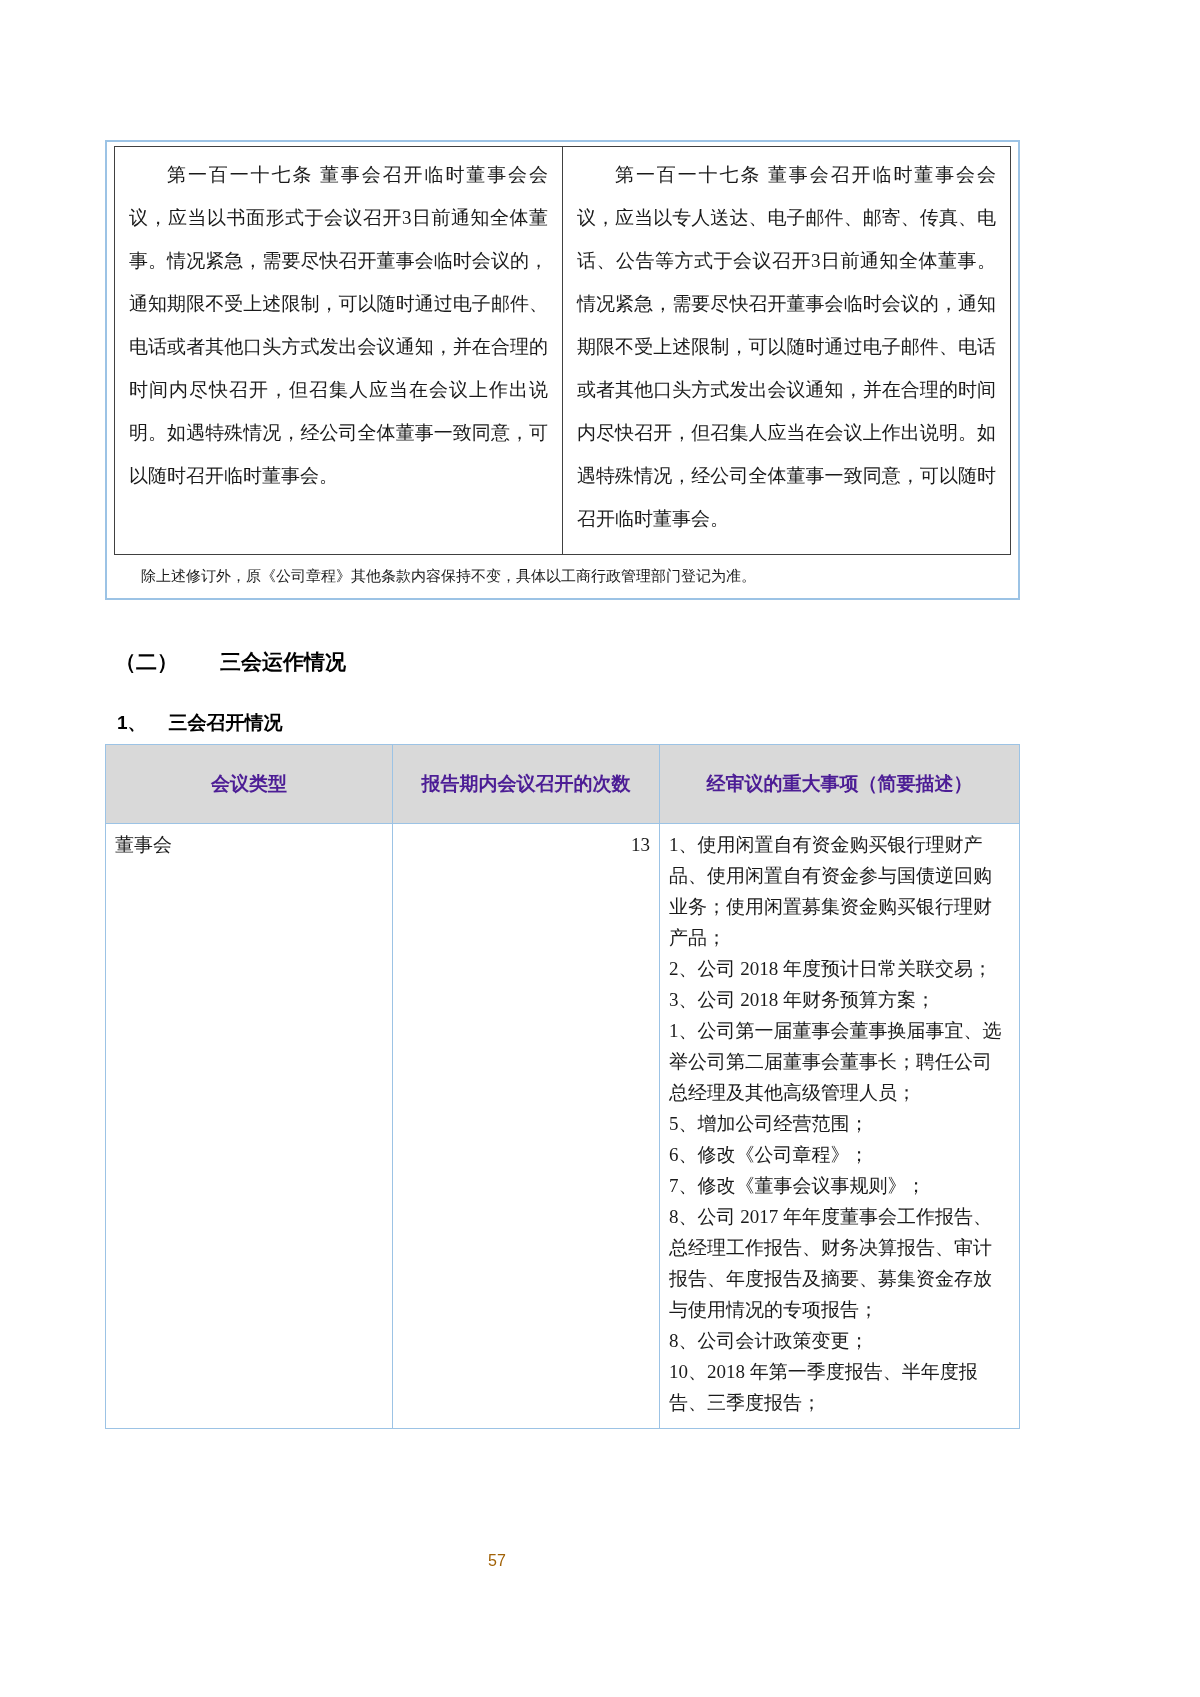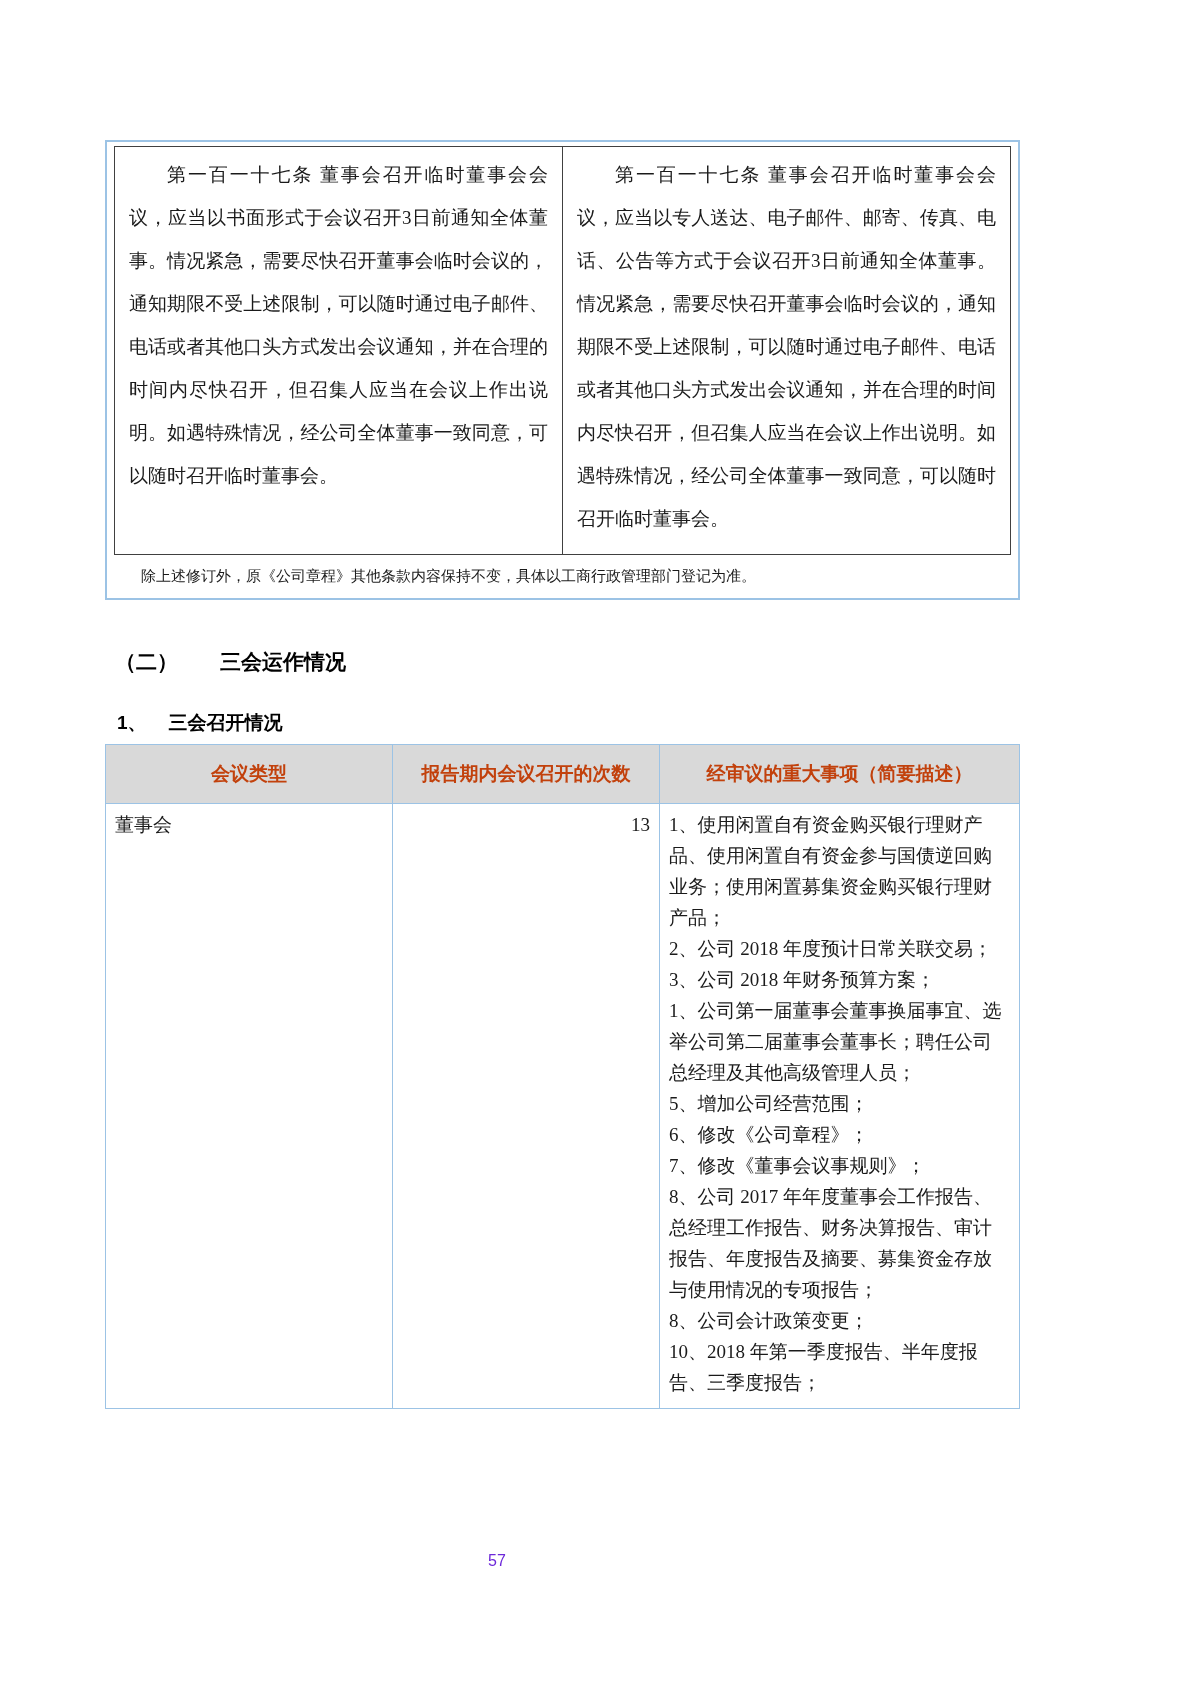--- a/index.html
+++ b/index.html
@@ -80,22 +80,22 @@
   }
   .meetings-table th, .meetings-table td {
     border: 1.5px solid #9cc3e5;
     vertical-align: top;
   }
   .meetings-table th {
     background: #d9d9d9;
     font-family: "Liberation Sans", "DejaVu Sans", sans-serif;
     font-weight: bold;
     font-size: 19px;
-    color: #c2410c;
-    padding: 16px 4px;
+    color: #4c1d95;
+    padding: 26px 4px;
     text-align: center;
   }
   .meetings-table td {
     font-size: 19px;
     line-height: 31px;
     padding: 5px 9px 10px 9px;
   }
   .meetings-table td.col-type { text-align: left; }
   .meetings-table td.col-count { text-align: right; }
   .col-w1 { width: 278px; }
@@ -104,21 +104,21 @@
 
   
   .page-number {
     position: absolute;
     top: 1552px;
     left: 0;
     width: 994px;
     text-align: center;
     font-family: "Liberation Sans", "DejaVu Sans", sans-serif;
     font-size: 16px;
-    color: #6d28d9;
+    color: #a16207;
   }
 </style>
 </head>
 <body>
 
 <div class="content">
 
   <div class="amendment-block">
     <table class="amendment-table">
       <tbody>

